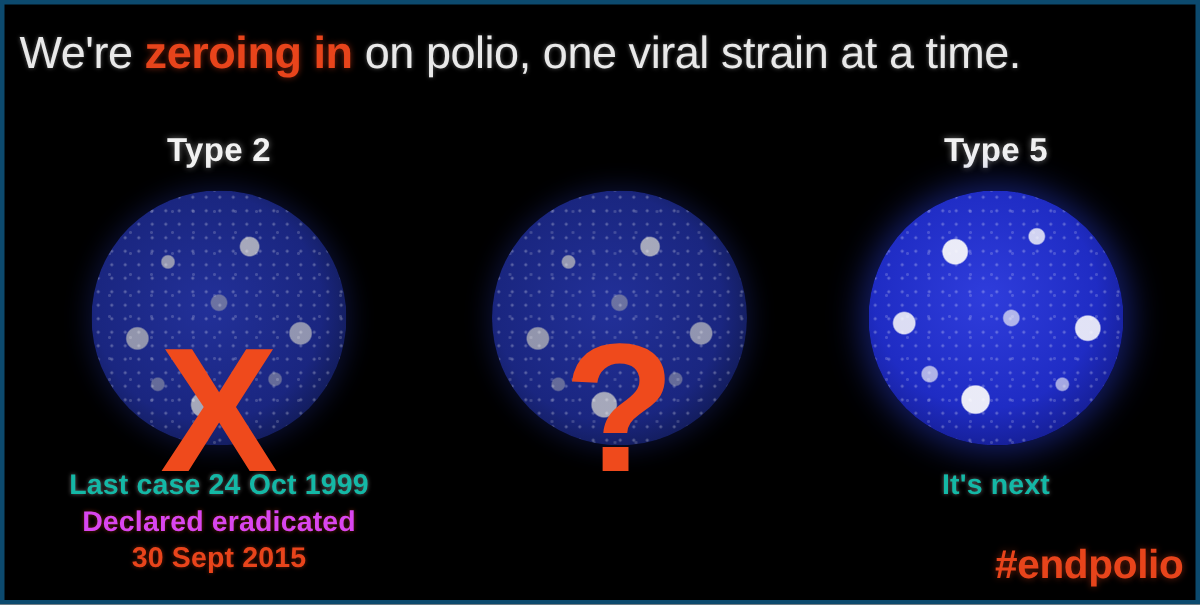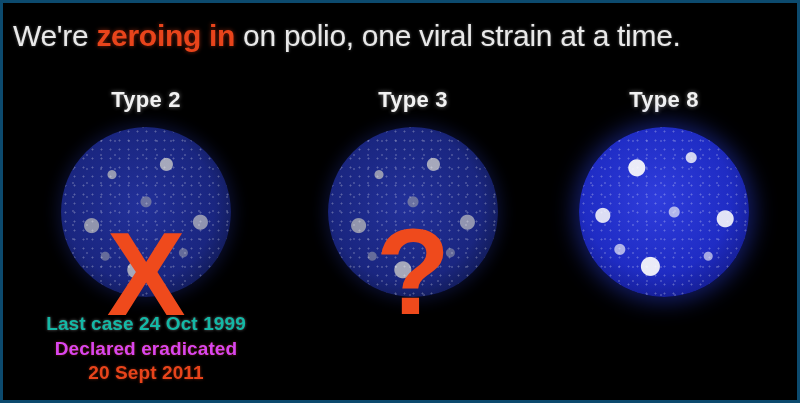--- a/index.html
+++ b/index.html
@@ -178,36 +178,37 @@
 
   <div class="panel" id="panel-type2">
     <div class="panel-title">Type 2</div>
     <div class="virus-wrap">
       <div class="virus dim"></div>
       <div class="speckle"></div>
       <div class="mark mark-x">X</div>
     </div>
     <div class="caption line1">Last case 24 Oct 1999</div>
     <div class="caption line2">Declared eradicated</div>
-    <div class="caption line3">20 Sept 2011</div>
+    <div class="caption line3">30 Sept 2015</div>
   </div>
 
   <div class="panel" id="panel-type3">
-    <div class="panel-title">Type 3</div>
     <div class="virus-wrap">
       <div class="virus dim"></div>
       <div class="speckle"></div>
       <div class="mark mark-q">?</div>
     </div>
 
   </div>
 
   <div class="panel" id="panel-type1">
-    <div class="panel-title">Type 8</div>
+    <div class="panel-title">Type 5</div>
     <div class="virus-wrap">
       <div class="virus bright"></div>
       <div class="speckle"></div>
     </div>
+    <div class="caption line1">It's next</div>
 
   </div>
 
+  <div class="hashtag">#endpolio</div>
 
 </div>
 
 </body></html>

